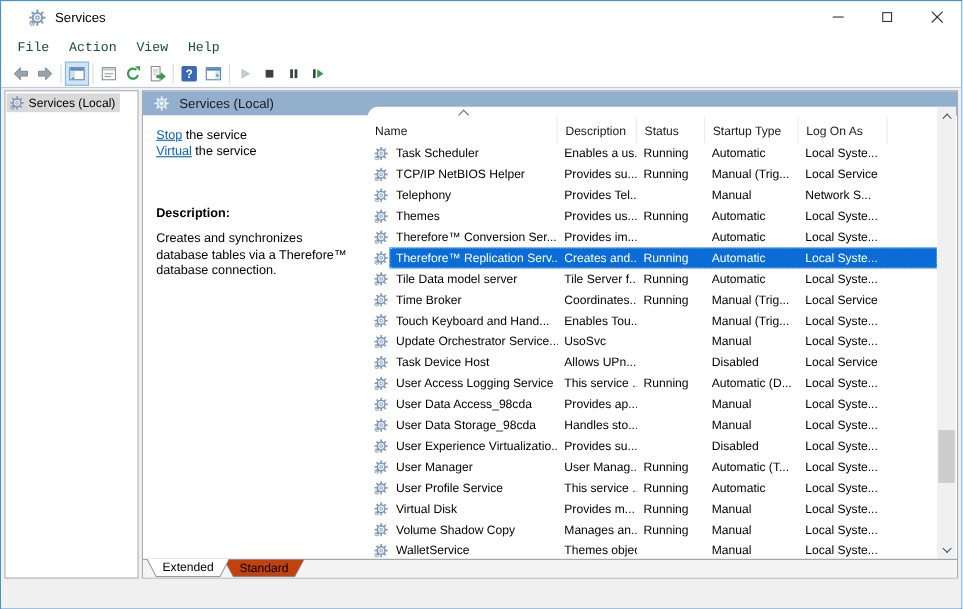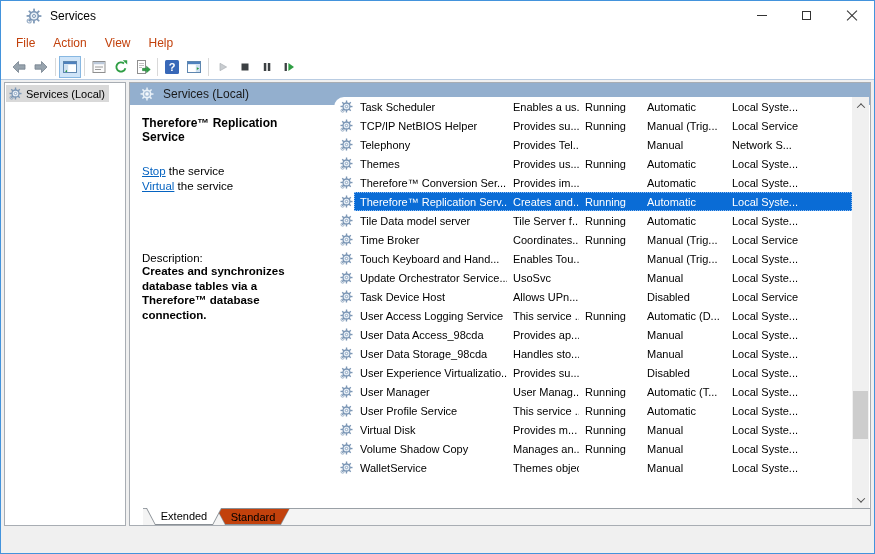--- a/index.html
+++ b/index.html
@@ -20,21 +20,21 @@
   .glyph-max { width:9px; height:9px; border:1px solid #333; }
   .glyph-close { position:relative; width:12px; height:12px; }
   .glyph-close::before, .glyph-close::after {
     content:""; position:absolute; left:-1px; top:5px; width:14px; height:1px; background:#333;
   }
   .glyph-close::before { transform:rotate(45deg); }
   .glyph-close::after  { transform:rotate(-45deg); }
 
   
   .menubar { height:23px; display:flex; align-items:center; padding-left:6px; font-size:12px; }
-  .menu-item { padding:3px 9px; color:#c2410c; }
+  .menu-item { padding:3px 9px; color:#14532d;font-family:Liberation Mono, monospace; }
 
   
   .toolbar { height:26px; display:flex; align-items:center; padding-left:7px; border-bottom:1px solid #b9cce2; }
   .tb-btn { width:22px; height:22px; display:flex; align-items:center; justify-content:center; border:1px solid transparent; }
   .tb-btn.active { background:#cfe4f8; border-color:#88b8e2; }
   .tb-sep { width:1px; height:18px; background:#d9d9d9; margin:0 3px; }
 
   
   .content { position:relative; height:452px; background:#f0f0f0; }
 
@@ -53,22 +53,22 @@
     position:absolute; left:0; top:0; right:0; height:22px;
     display:flex; align-items:center; gap:9px; padding-left:10px;
     font-size:12px; color:#1a1a1a;
   }
 
   
   .detail-pane { position:absolute; left:0; top:22px; width:204px; bottom:17px; background:#fff; padding:11px 12px; overflow:hidden; }
   .detail-title { font-size:12px; font-weight:bold; margin-bottom:20px; }
   .detail-action { font-size:11.5px; line-height:15px; }
   .detail-link { text-decoration:underline; cursor:pointer; }
-  .detail-desc-label { font-size:11.5px; margin-top:58px; }
-  .detail-desc { font-size:11.5px; line-height:14.5px; margin-top:0; width:182px;font-weight:bold; }
+  .detail-desc-label { font-size:11.5px; margin-top:42px;font-weight:bold; }
+  .detail-desc { font-size:11.5px; line-height:14.5px; margin-top:10px; width:182px; }
 
   
   .list-pane {
     position:absolute; left:204px; top:14px; right:1px; bottom:17px;
     background:#fff; border-top-left-radius:10px; overflow:hidden;
   }
   .lv-header {
     position:relative; height:33px; margin-right:17px;
     display:grid; grid-template-columns:173px 72px 62px 85px 81px 1fr;
     align-items:end; font-size:11px; color:#1a1a1a;
@@ -87,21 +87,21 @@
   
   .scrollbar { position:absolute; top:0; right:0; width:17px; bottom:0; background:#f0f0f0; }
   .sb-arrow { position:absolute; left:0; width:17px; height:17px; display:flex; align-items:center; justify-content:center; }
   .sb-up { top:0; } .sb-down { bottom:0; }
   .chev { width:6px; height:6px; border-left:1px solid #505050; border-top:1px solid #505050; }
   .chev.up { transform:rotate(45deg) translate(1px,1px); }
   .chev.down { transform:rotate(225deg) translate(1px,1px); }
   .sb-thumb { position:absolute; left:1px; width:15px; top:294px; height:48px; background:#cdcdcd; }
 
   
-  .tab-row { position:absolute; left:13px; right:0; bottom:0; height:17px; background:#f4f4f4; border-top:1px solid #9aa0a6; display:flex; padding-left:3px; }
+  .tab-row { position:absolute; left:0; right:0; bottom:0; height:17px; background:#f4f4f4; border-top:1px solid #9aa0a6; display:flex; padding-left:3px; }
   .tab { position:relative; height:17px; margin-top:-1px; font-size:11px; }
   .tab .tab-outer { position:absolute; inset:0; background:#8a9096;
     clip-path:polygon(0 0,100% 0,calc(100% - 9px) 100%,9px 100%); }
   .tab .tab-inner { position:absolute; left:1px; right:1px; top:0; bottom:1px; background:#fff;
     clip-path:polygon(0 0,100% 0,calc(100% - 8.4px) 100%,8.4px 100%);
     display:flex; align-items:center; justify-content:center; }
   .tab.inactive .tab-inner { top:1px; background:#c2410c; }
   .tab + .tab { margin-left:-6px; }
   .tab-extended { width:76px; z-index:2; }
   .tab-standard { width:74px; z-index:1; }
@@ -295,30 +295,37 @@
               <rect x="7.2" y="0.6" width="1.7" height="3" fill="#e9f1f8" transform="rotate(270 8 8)"></rect>
               <rect x="7.2" y="0.6" width="1.7" height="3" fill="#e9f1f8" transform="rotate(315 8 8)"></rect>
     <circle cx="8" cy="8" r="4.3" fill="rgba(255,255,255,0.25)" stroke="#e9f1f8" stroke-width="1.6"></circle>
     <circle cx="8" cy="8" r="1.5" fill="#ffffff" stroke="#e9f1f8" stroke-width="1"></circle>
             </svg>
           </span>
         <span>Services (Local)</span>
       </div>
 
       <div class="detail-pane">
-        <div class="detail-title">Therefore™ Replication Service</div>
         <div id="detail-actions">
             <div class="detail-action"><span class="detail-link" style="color: rgb(5, 99, 193);">Stop</span><span> the service</span></div>
             <div class="detail-action"><span class="detail-link" style="color: rgb(5, 99, 193);">Virtual</span><span> the service</span></div>
           </div>
         <div class="detail-desc-label">Description:</div>
         <div class="detail-desc">Creates and synchronizes database tables via a Therefore™ database connection.</div>
       </div>
 
       <div class="list-pane">
+        <div class="lv-header" id="lv-header">
+          <span class="sort-caret"></span>
+        <div class="hcell">Name</div>
+            <div class="hcell">Description</div>
+            <div class="hcell">Status</div>
+            <div class="hcell">Startup Type</div>
+            <div class="hcell">Log On As</div>
+          </div>
         <div class="lv-rows" id="lv-rows">
             <div class="lv-row">
               <span class="icon-cell">
                 <svg width="13" height="13" viewBox="0 0 16 16">
                   <rect x="7.2" y="0.6" width="1.7" height="3" fill="#7b96b5" transform="rotate(0 8 8)"></rect>
                   <rect x="7.2" y="0.6" width="1.7" height="3" fill="#7b96b5" transform="rotate(45 8 8)"></rect>
                   <rect x="7.2" y="0.6" width="1.7" height="3" fill="#7b96b5" transform="rotate(90 8 8)"></rect>
                   <rect x="7.2" y="0.6" width="1.7" height="3" fill="#7b96b5" transform="rotate(135 8 8)"></rect>
                   <rect x="7.2" y="0.6" width="1.7" height="3" fill="#7b96b5" transform="rotate(180 8 8)"></rect>
                   <rect x="7.2" y="0.6" width="1.7" height="3" fill="#7b96b5" transform="rotate(225 8 8)"></rect>

